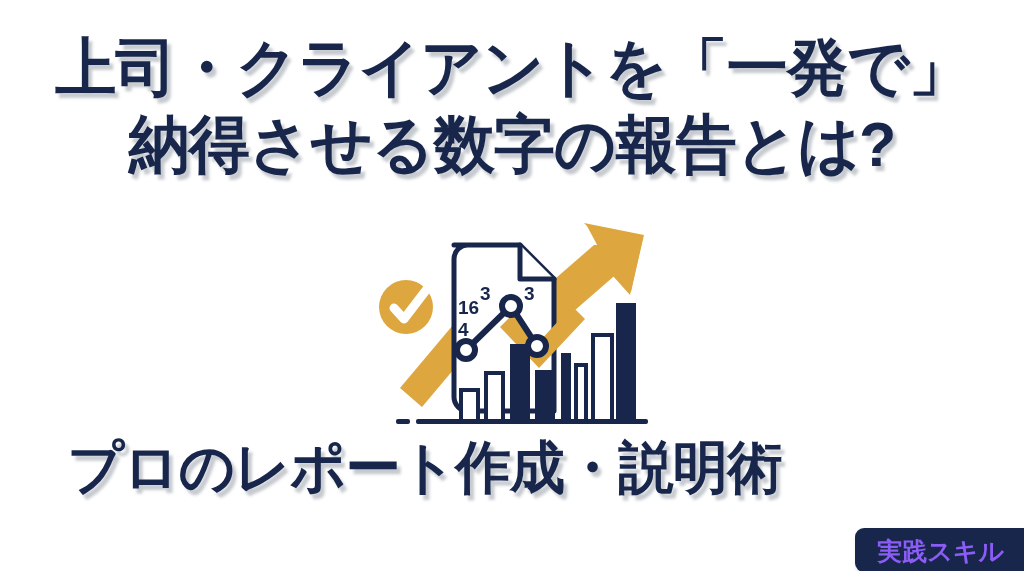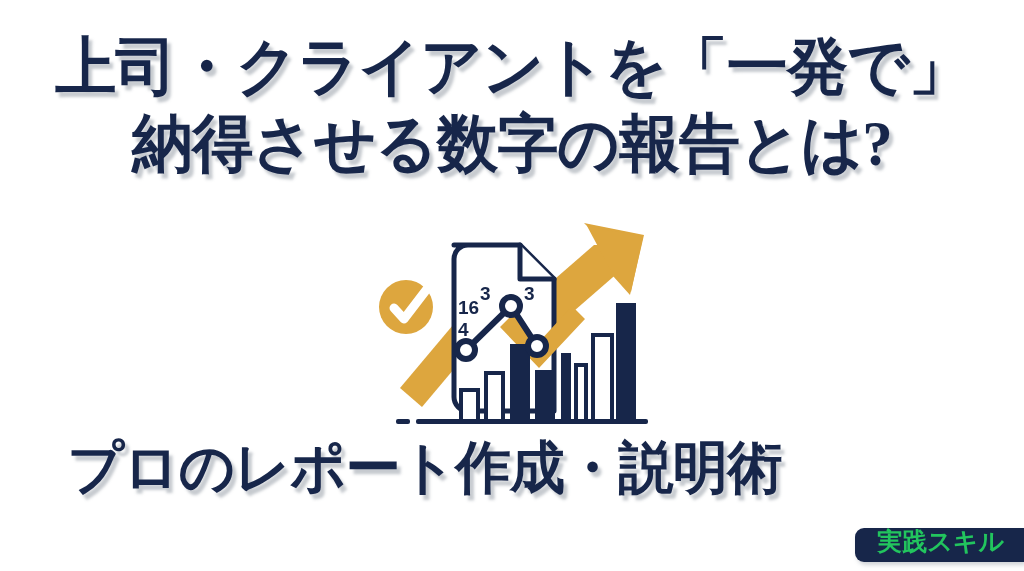--- a/index.html
+++ b/index.html
@@ -23,21 +23,20 @@
   }
 
   
   .headline {
     position: absolute;
     top: 36px;
     left: 0;
     width: 1024px;
     text-align: center;
     line-height: 1.0;
-    font-family: Liberation Serif, serif;
   }
   .headline-line {
     display: block;
     color: #17264a;
     font-weight: 700;
     font-size: 63px;
     letter-spacing: -1px;
     white-space: nowrap;
     text-shadow: 4px 5px 3px rgba(120,128,140,0.42);
     transform: scaleX(0.97);
@@ -63,24 +62,24 @@
     text-shadow: 4px 5px 3px rgba(120,128,140,0.42);
     transform: scaleX(0.97);
   }
 
   
   .badge {
     position: absolute;
     right: 0;
     top: 528px;
     background: #17264a;
-    color: #22c55e;
+    color: #8b5cf6;
     font-size: 25px;
     font-weight: 700;
-    padding: 0 20px 8px 22px;
+    padding: 10px 20px 8px 22px;
     border-radius: 9px 0 0 9px;
     letter-spacing: 0px;
     white-space: nowrap;
     line-height: 1.05;
     box-shadow: 2px 3px 4px rgba(120,128,140,0.35);
   }
 
   
   .illustration {
     position: absolute;

